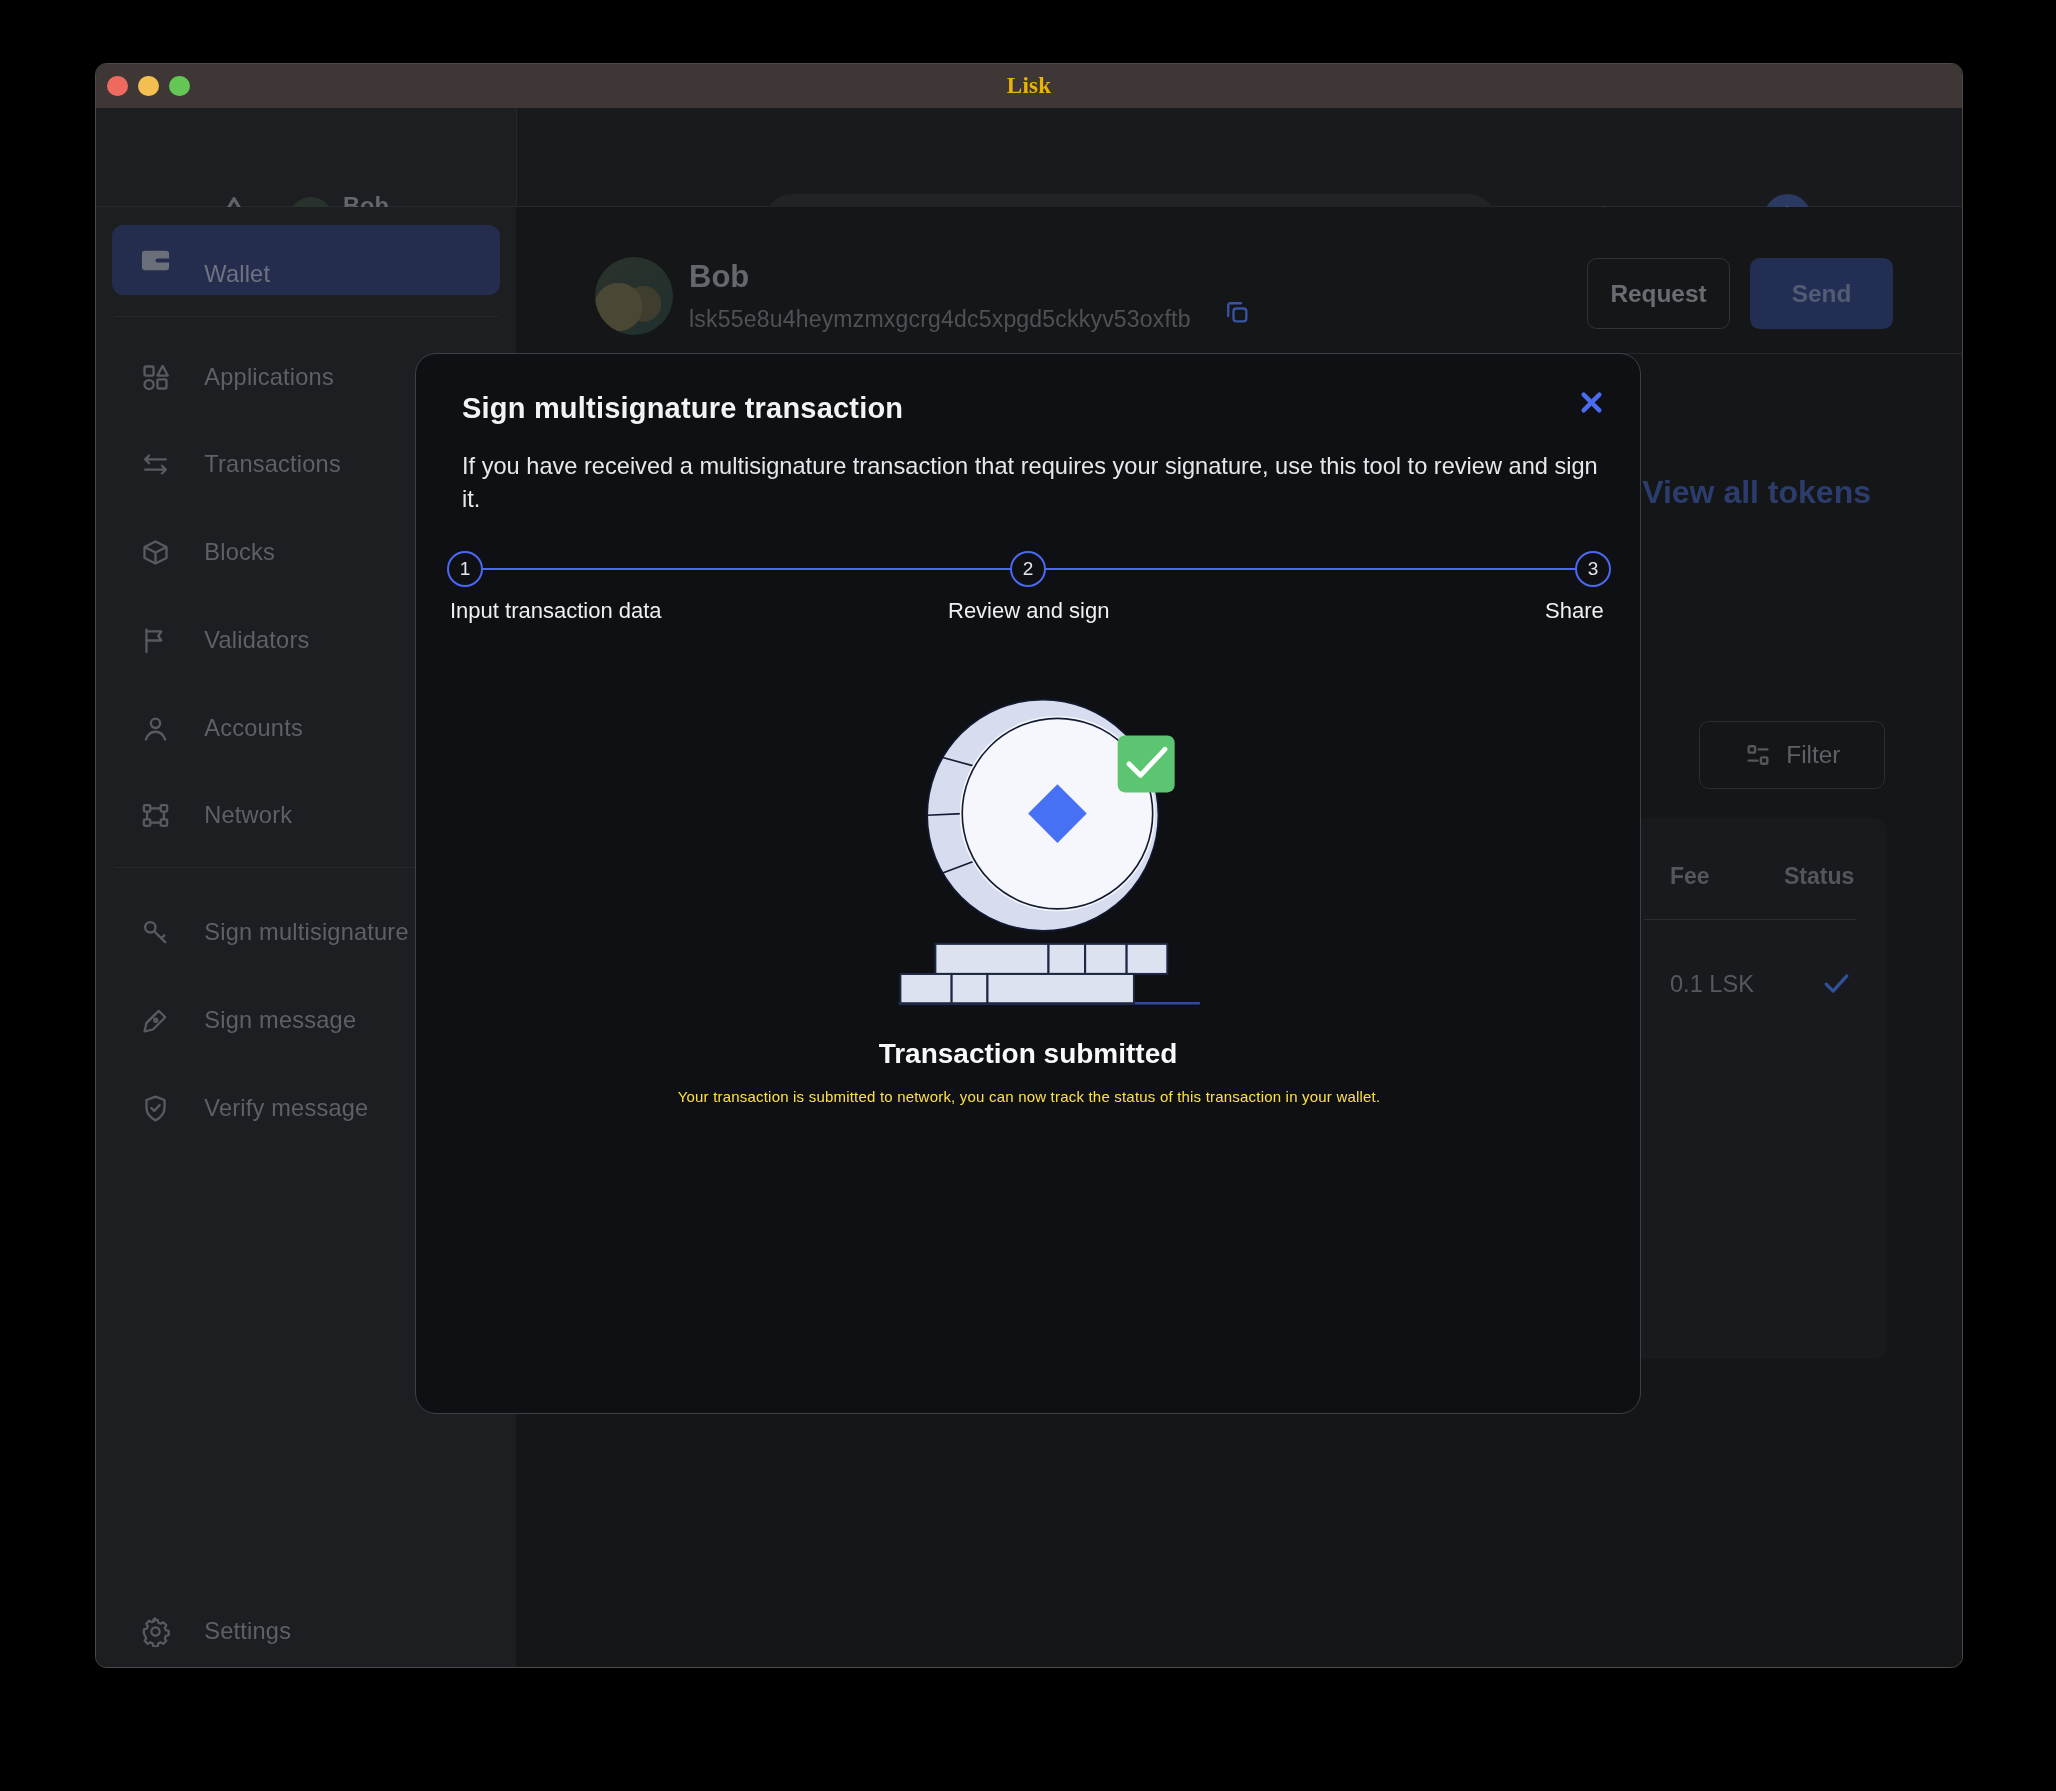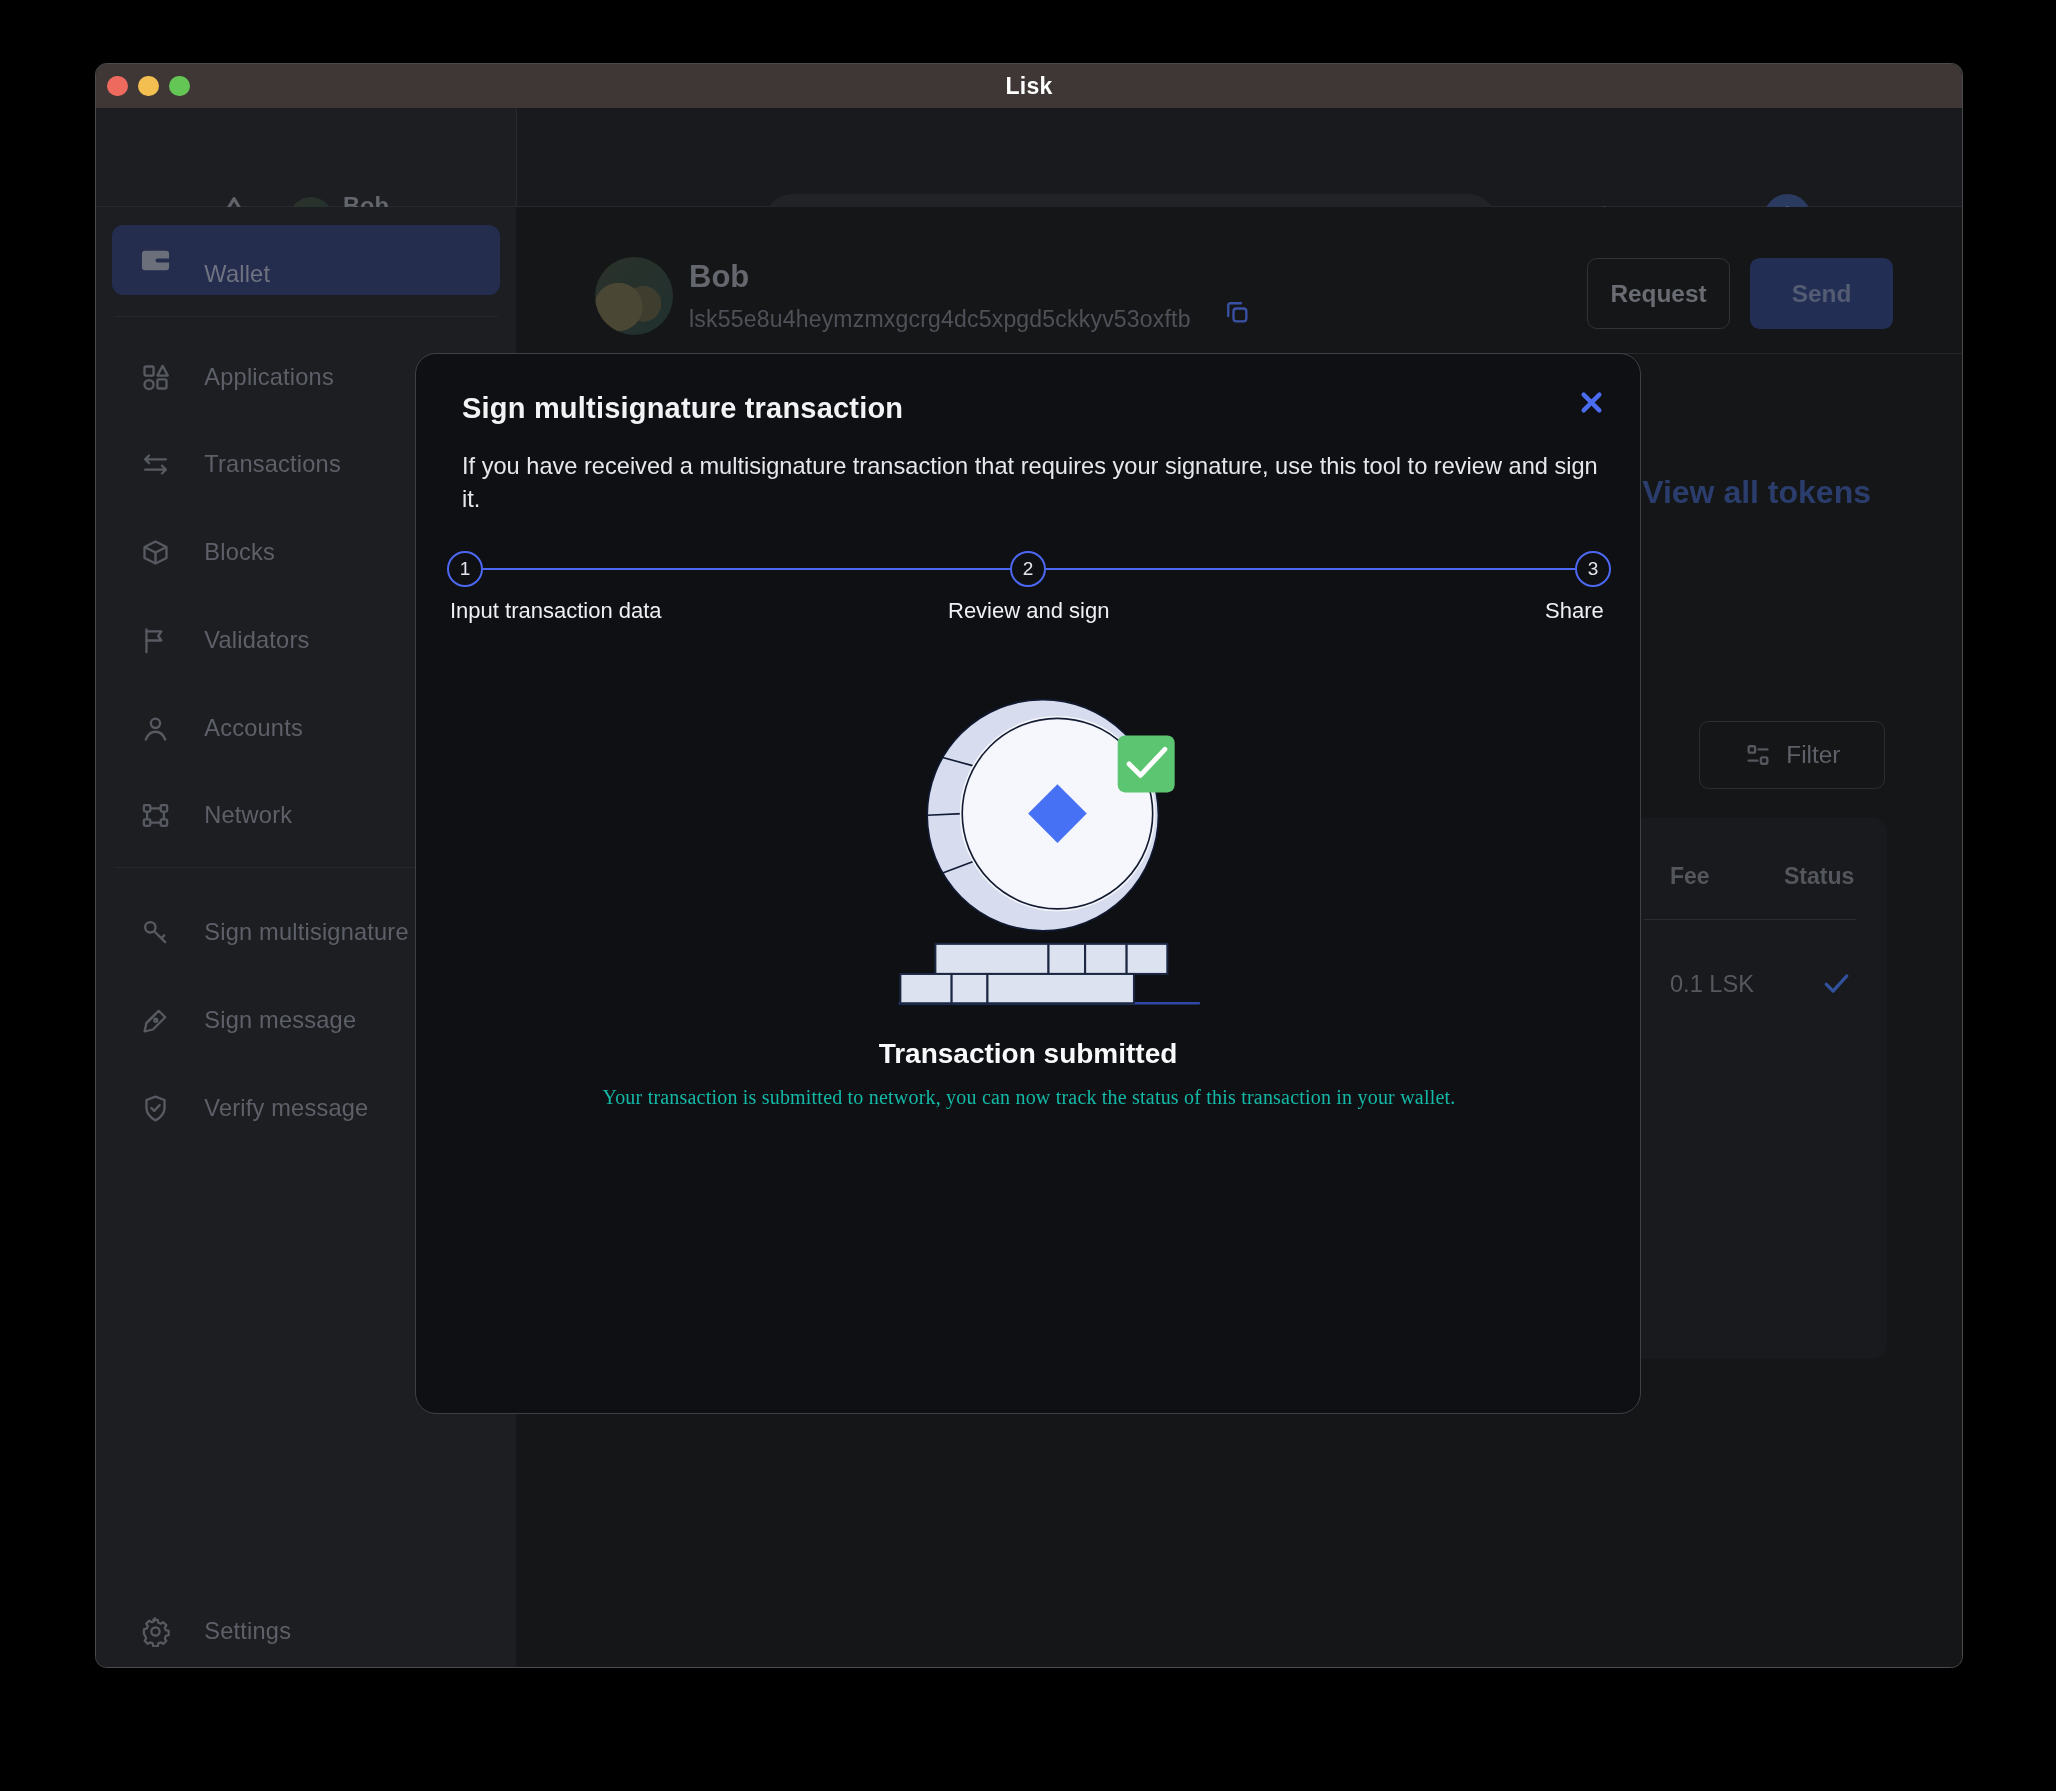--- a/index.html
+++ b/index.html
@@ -9,21 +9,21 @@
 
   
   .window { position:absolute; left:95px; top:63px; width:1868px; height:1605px;
     border-radius:11.4px; border:0.8px solid #4b4b4d; background:#151618; overflow:hidden; }
 
   .titlebar { position:absolute; left:0; top:0; right:0; height:44px; background:#3e3735;
     display:flex; align-items:center; justify-content:center; }
   .traffic { position:absolute; left:0; top:0; height:44px; display:flex; align-items:center; gap:10.6px; padding-left:11.4px; }
   .light { width:20.4px; height:20.4px; border-radius:50%; }
   .light.red{background:#ee6a5f;} .light.yellow{background:#f3bf50;} .light.green{background:#63c655;}
-  .win-title { color:#ffffff; font-size:23px; font-weight:bold; letter-spacing:0.2px; }
+  .win-title { color:#eab308; font-size:23px; font-weight:bold; letter-spacing:0.2px;font-family:Liberation Serif, serif; }
 
   
   .sidebar-header { position:absolute; left:0; top:44px; width:420px; height:99px;
     background:#1d1e22; border-bottom:0.8px solid #27282c; }
   .topbar { position:absolute; left:420px; top:44px; right:0; height:99px;
     background:#191a1d; border-bottom:0.8px solid #27282c; border-left:0.8px solid #27282c; }
 
   .lisk-logo { position:absolute; left:117px; top:132px; width:42px; height:46px; color:#5f6268; }
   .acct-avatar { position:absolute; left:193px; top:133px; width:44px; height:44px; border-radius:50%;
     background: radial-gradient(circle at 32% 66%, #4a4734 0 34%, transparent 35%),
@@ -106,21 +106,21 @@
   .step-circle { position:absolute; top:197px; width:36px; height:36px; border-radius:50%;
     border:2.4px solid #4c68f2; background:#0f1013; color:#e3e6ee; font-size:19px;
     display:flex; align-items:center; justify-content:center; }
   .step-label { position:absolute; top:244px; color:#eef0f3; font-size:22px; }
 
   .illus { position:absolute; left:464px; top:331px; width:407px; height:350px; }
 
   .m-result-title { position:absolute; left:0; right:0; top:684px; text-align:center;
     color:#f8f9fb; font-size:28px; font-weight:bold; }
   .m-result-desc { position:absolute; left:165px; top:726px; width:896px; text-align:center;
-    color:#14b8a6; font-size:20px; line-height:34px; letter-spacing:0.2px;font-family:Liberation Serif, serif; }
+    color:#fde047; font-size:15px; line-height:34px; letter-spacing:0.2px; }
   .m-button { position:absolute; left:482px; top:896px; width:262px; height:72px; border-radius:13px;
     background:#4b67f1; color:#ffffff; font-size:23.6px; font-weight:bold; letter-spacing:0.4px;
     display:flex; align-items:center; justify-content:center; }
 
   svg { display:block; }
 </style>
 </head>
 <body>
 
 <div class="window">

